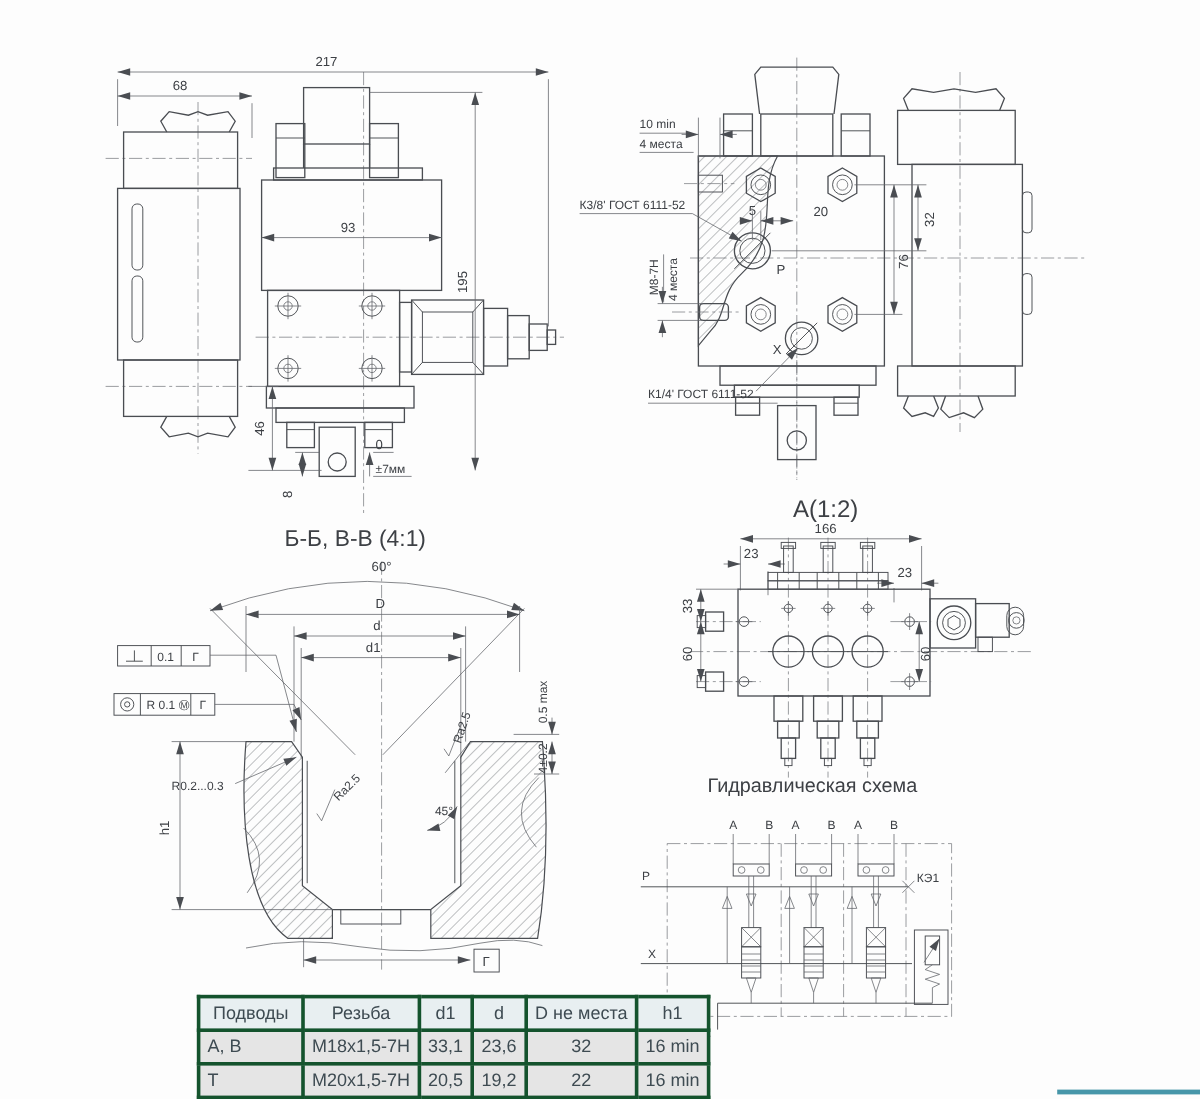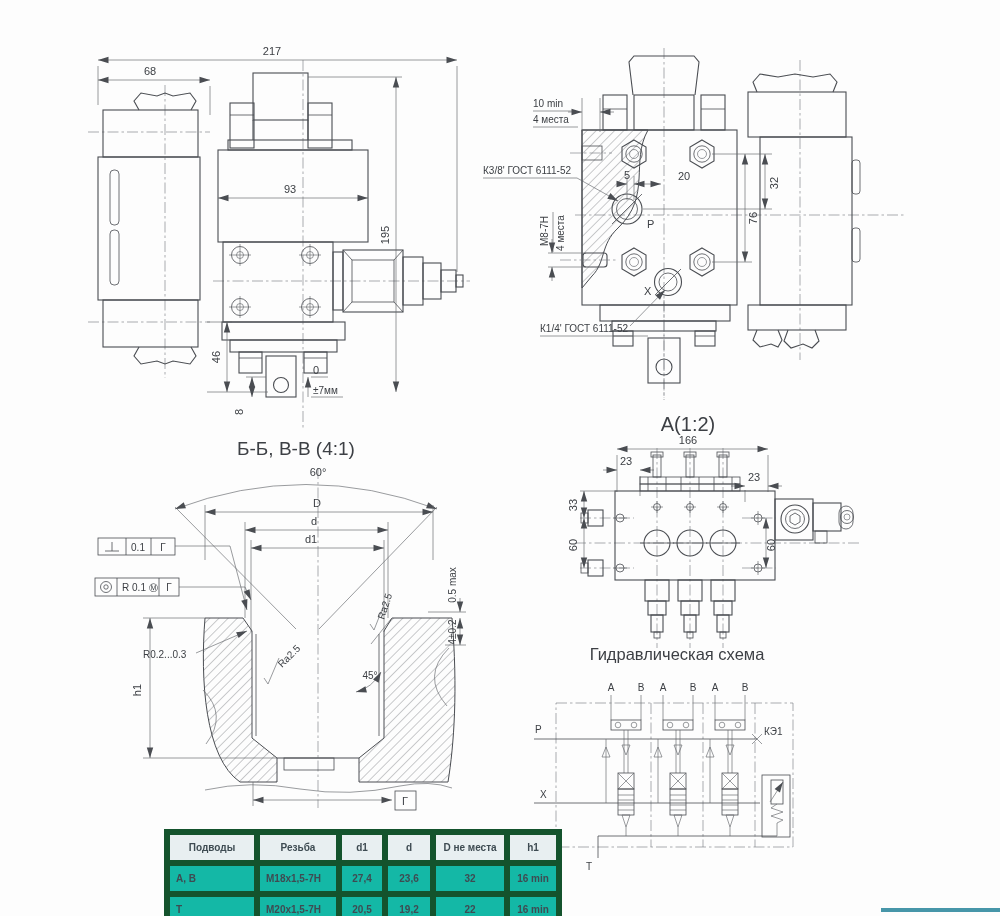--- a/index.html
+++ b/index.html
@@ -10,24 +10,24 @@
   .ol2{fill:none;stroke:#4a4d52;stroke-width:0.8;}
   .tl{fill:none;stroke:#63666b;stroke-width:0.65;}
   .cl{fill:none;stroke:#74777c;stroke-width:0.6;stroke-dasharray:11 3 2.5 3;}
   .hp{fill:url(#hatch);stroke:#4a4d52;stroke-width:1;}
   .d{font-size:11px;}
   .ds{font-size:10px;}
   .ti{font-size:19px;}
   .ti2{font-size:16.5px;}
   .spec{position:absolute;left:164px;top:829px;}
   .spec table{border-collapse:collapse;}
-  .spec th,.spec td{border:6px solid #14532d;font-size:10px;font-weight:bold;
+  .spec th,.spec td{border:3px solid #14532d;font-size:15px;font-weight:normal;
      color:#3e4b52;padding:0 6px;height:25px;white-space:nowrap;}
   .spec th{background:#e8eff1;}
-  .spec td{background:#14b8a6;}
+  .spec td{background:#e5e5e5;}
   .cnum{text-align:center;}
   .bar{position:absolute;left:881px;top:908px;width:119px;height:4px;background:#4796a9;}
 </style>
 </head>
 <body>
 
 <div id="canvas">
 <svg width="1000" height="916" viewBox="0 0 1000 916">
 <defs>
   <pattern id="hatch" width="6.5" height="6.5" patternUnits="userSpaceOnUse" patternTransform="rotate(45)">
@@ -547,21 +547,21 @@
       <th style="width:72px">Подводы</th>
       <th style="width:64px">Резьба</th>
       <th style="width:28px" class="cnum">d1</th>
       <th style="width:30px" class="cnum">d</th>
       <th style="width:56px" class="cnum">D не места</th>
       <th style="width:34px" class="cnum">h1</th>
     </tr>
     <tr>
       <td>A, B</td>
       <td>М18х1,5-7Н</td>
-      <td class="cnum">27,4</td>
+      <td class="cnum">33,1</td>
       <td class="cnum">23,6</td>
       <td class="cnum">32</td>
       <td class="cnum">16 min</td>
     </tr>
     <tr>
       <td>Т</td>
       <td>М20х1,5-7Н</td>
       <td class="cnum">20,5</td>
       <td class="cnum">19,2</td>
       <td class="cnum">22</td>

